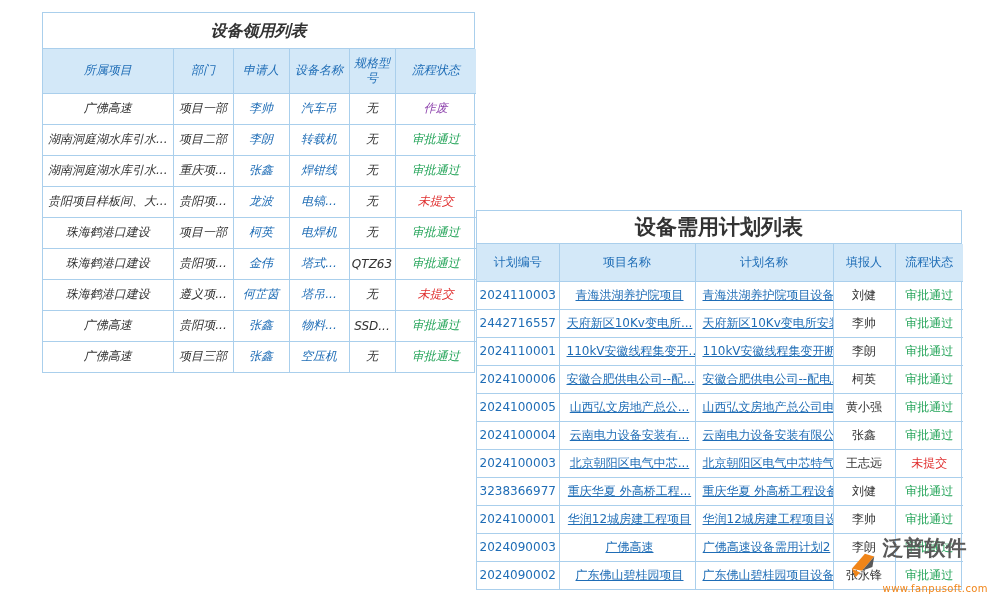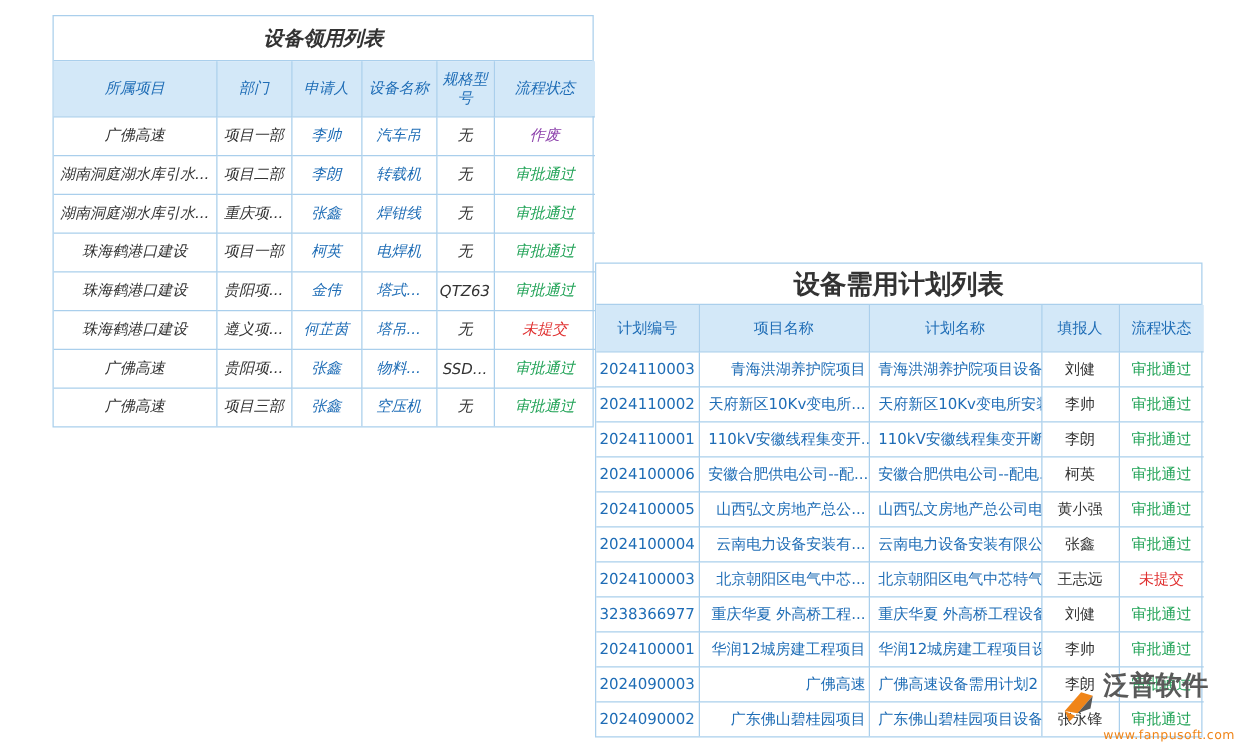--- a/index.html
+++ b/index.html
@@ -26,21 +26,21 @@
     background:var(--header-bg,#d3e8f8); color:var(--header-text,#1f6db6);
     font-weight:normal; font-size:12px; text-align:center; vertical-align:middle;
     padding:2px; line-height:1.25;
   }
   td {
     font-size:12px; color:var(--cell-text,#333);
     white-space:nowrap; overflow:hidden; vertical-align:middle;
     padding:0 2px;
   }
   .ac { text-align:center; }
-  .al { text-align:right; padding-left:7px; }
+  .al { text-align:center; padding-left:7px;text-decoration:underline; }
   .c-blue { color:var(--link-blue,#1f6db6); }
 
   #req-card  { left:42px;  top:12px;  width:433px; z-index:1;font-style:italic; }
   #req-card .title { height:36px; line-height:35px; font-size:16px; }
   #req-card th { height:44px; }
   #req-card td { height:31px; }
 
   #plan-card { left:476px; top:210px; width:486px; z-index:2; }
   #plan-card .title { height:33px; line-height:32px; font-size:21px; }
   #plan-card th { height:37px;text-align:center; }
@@ -101,20 +101,28 @@
         </tr>
         <tr>
           <td class="ac">湖南洞庭湖水库引水...</td>
           <td class="ac">重庆项...</td>
           <td class="ac c-blue">张鑫</td>
           <td class="ac c-blue">焊钳线</td>
           <td class="ac">无</td>
           <td class="ac" style="color: rgb(33, 163, 87);">审批通过</td>
         </tr>
         <tr>
+          <td class="ac">贵阳项目样板间、大...</td>
+          <td class="ac">贵阳项...</td>
+          <td class="ac c-blue">龙波</td>
+          <td class="ac c-blue">电镐...</td>
+          <td class="ac">无</td>
+          <td class="ac" style="color: rgb(224, 49, 49);">未提交</td>
+        </tr>
+        <tr>
           <td class="ac">珠海鹤港口建设</td>
           <td class="ac">项目一部</td>
           <td class="ac c-blue">柯英</td>
           <td class="ac c-blue">电焊机</td>
           <td class="ac">无</td>
           <td class="ac" style="color: rgb(33, 163, 87);">审批通过</td>
         </tr>
         <tr>
           <td class="ac">珠海鹤港口建设</td>
           <td class="ac">贵阳项...</td>
@@ -172,21 +180,21 @@
     </thead>
     <tbody id="plan-body">
         <tr>
           <td class="ac c-blue">2024110003</td>
           <td class="al c-blue">青海洪湖养护院项目</td>
           <td class="al c-blue">青海洪湖养护院项目设备...</td>
           <td class="ac">刘健</td>
           <td class="ac" style="color: rgb(33, 163, 87);">审批通过</td>
         </tr>
         <tr>
-          <td class="ac c-blue">2024110002</td>
+          <td class="ac c-blue">2442716557</td>
           <td class="al c-blue">天府新区10Kv变电所...</td>
           <td class="al c-blue">天府新区10Kv变电所安装...</td>
           <td class="ac">李帅</td>
           <td class="ac" style="color: rgb(33, 163, 87);">审批通过</td>
         </tr>
         <tr>
           <td class="ac c-blue">2024110001</td>
           <td class="al c-blue">110kV安徽线程集变开...</td>
           <td class="al c-blue">110kV安徽线程集变开断...</td>
           <td class="ac">李朗</td>

